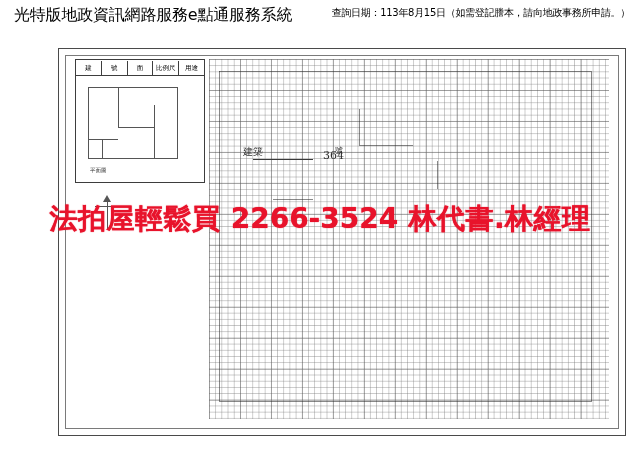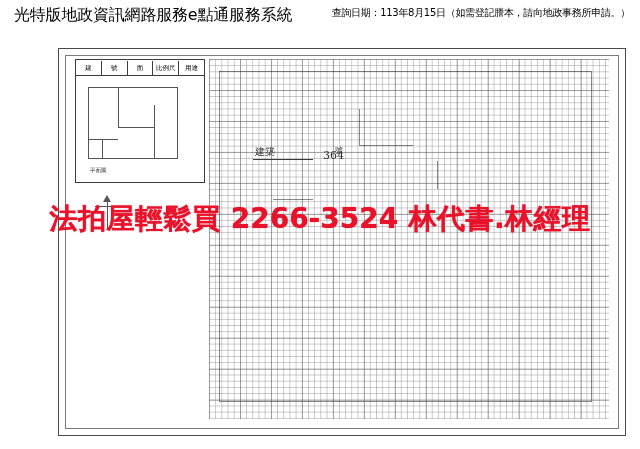--- a/index.html
+++ b/index.html
@@ -245,21 +245,21 @@
         <div class="legend-txt" style="left:14px; top:92px;">平面圖</div>
       </div>
     </div>
 
     <div class="compass">
       <div class="arrow"></div>
       <div class="v"></div>
       <div class="h"></div>
     </div>
 
-    <div class="ann" style="left:196px; top:96px; font-size:10px;">建築</div>
+    <div class="ann" style="left:184px; top:96px; font-size:10px;">建築</div>
     <div class="ann-underline" style="left:194px; top:110px; width:60px;"></div>
     <div class="ann" style="left:244px; top:100px; font-size:11px;margin-left:20px;">364</div>
     <div class="ann" style="left:276px; top:96px; font-size:8px;">號</div>
   </div>
 
   <div class="watermark">
     <span>法拍屋輕鬆買</span>
     <span class="num">2266-3524</span>
     <span>林代書.林經理</span>
   </div>

